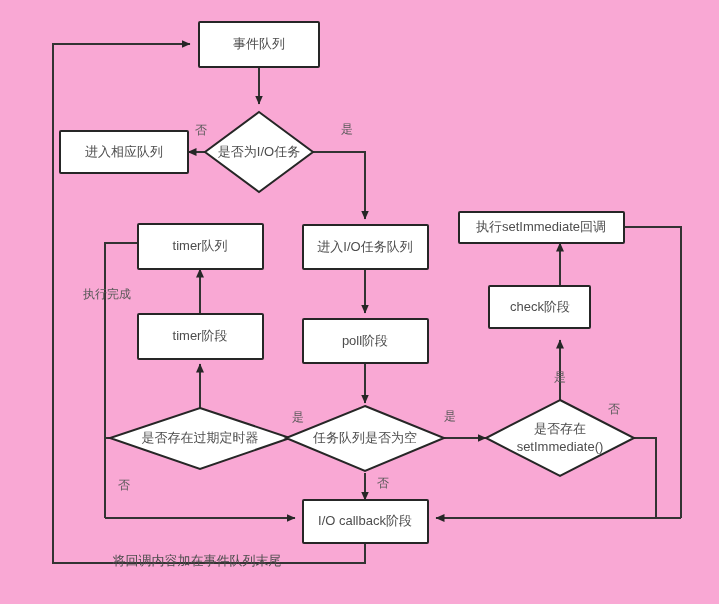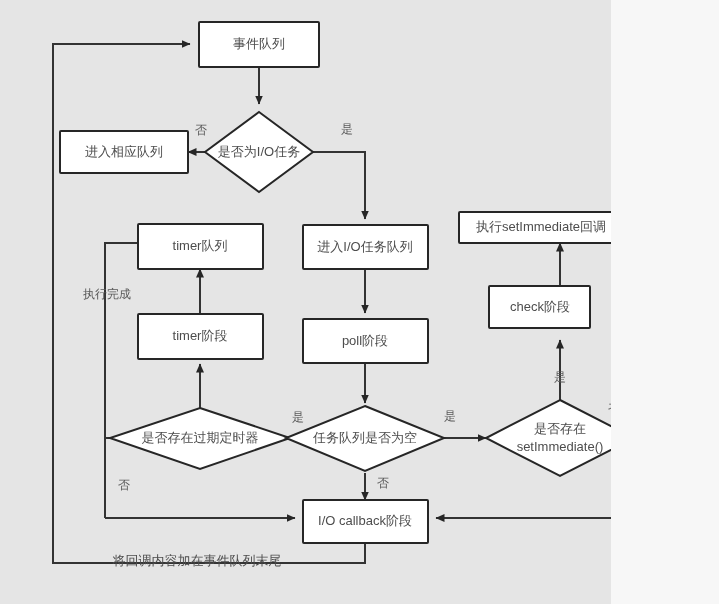--- a/index.html
+++ b/index.html
@@ -2,23 +2,23 @@
 <html><head>
 <meta charset="utf-8">
 <style>
   html, body {
     margin: 0;
     padding: 0;
     background: #f7f7f7;
   }
   #canvas-wrap {
     position: relative;
-    width: 611px;
+    width: 719px;
     height: 604px;
-    background: #e5e5e5;
+    background: #f9a8d4;
     font-family: "Liberation Sans", "DejaVu Sans", sans-serif;
     overflow: hidden;
   }
   svg.flow {
     position: absolute;
     left: 0;
     top: 0;
     width: 719px;
     height: 604px;
   }

